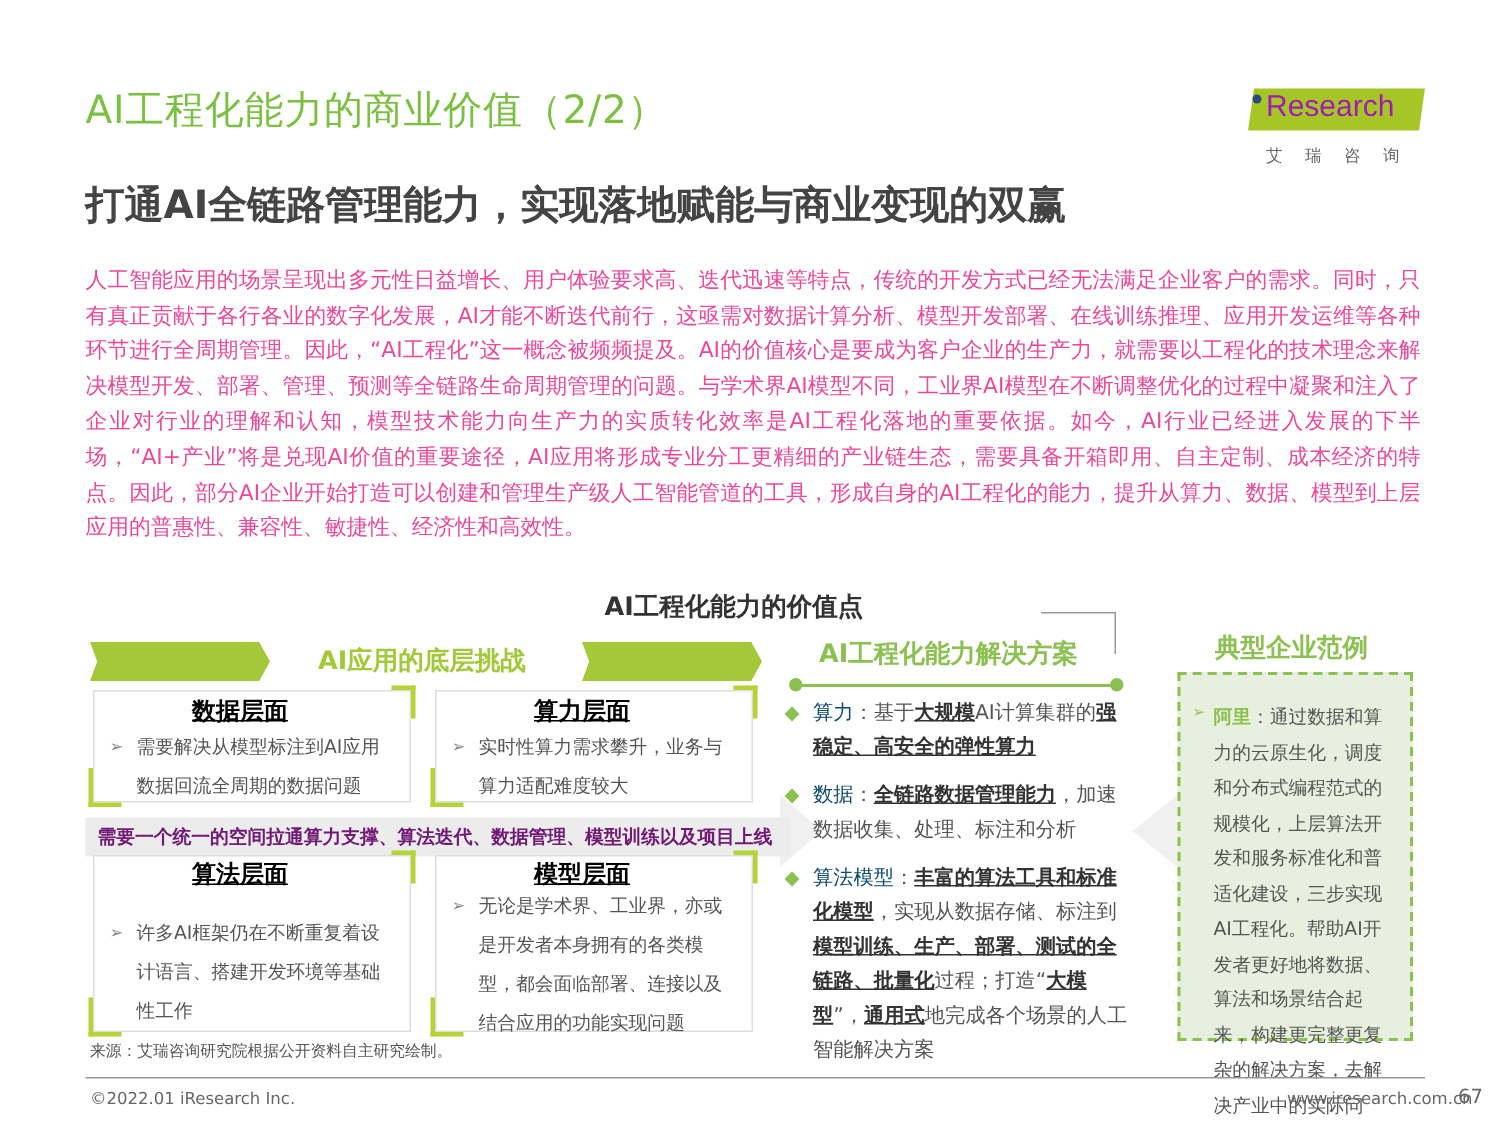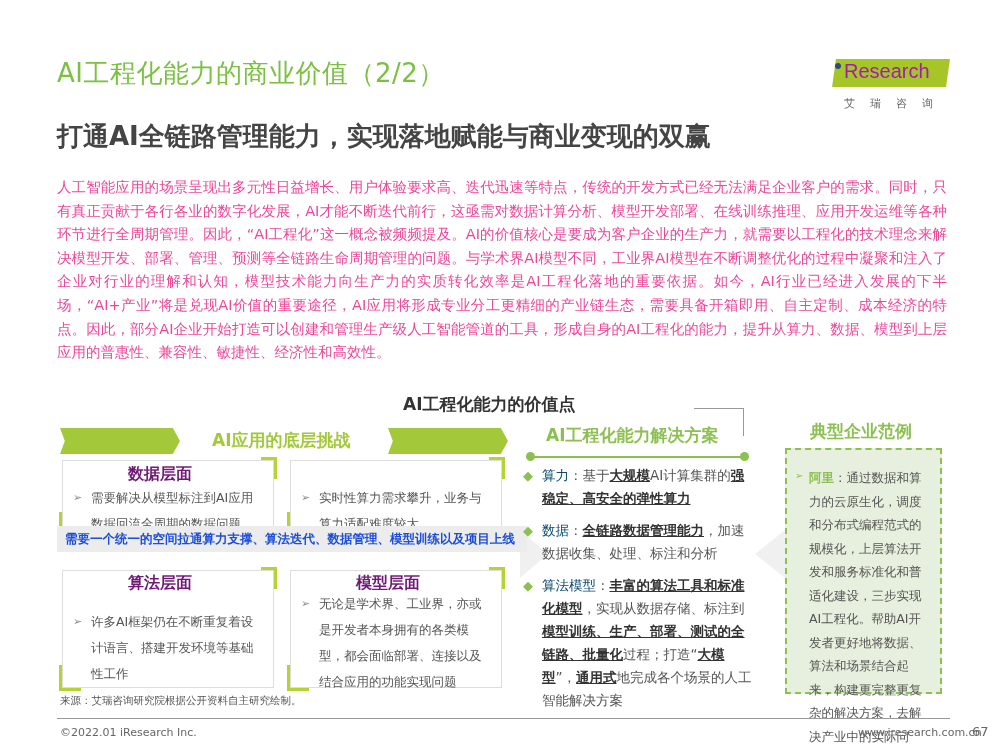--- a/index.html
+++ b/index.html
@@ -19,26 +19,26 @@
 
   .diag-title { position: absolute; left: 403px; top: 393px; font-size: 17px; font-weight: bold; color: #333; white-space: nowrap; }
   .corner-bracket { position: absolute; left: 694px; top: 408px; width: 50px; height: 28px; border-top: 1px solid #999; border-right: 1px solid #999; }
 
   .chevron { position: absolute; height: 26px; background: #a3c93a; clip-path: polygon(0 0, 94% 0, 100% 50%, 94% 100%, 0 100%, 4% 50%); }
   .sec-head { position: absolute; font-size: 17px; font-weight: bold; color: #a3c93a; white-space: nowrap; }
 
   .card { position: absolute; background: #fff; border: 1px solid #ddd; }
   .card .br-tr { position: absolute; right: -4px; top: -4px; width: 16px; height: 22px; border-top: 3px solid #b5d334; border-right: 3px solid #b5d334; }
   .card .br-bl { position: absolute; left: -4px; bottom: -4px; width: 22px; height: 26px; border-bottom: 3px solid #b5d334; border-left: 3px solid #b5d334; }
-  .card-title { position: absolute; left: 0; right: 16px; text-align: center; font-size: 16px; font-weight: bold; color: #701a75; }
+  .card-title { position: absolute; left: 0; right: 16px; text-align: center; font-size: 16px; font-weight: bold; color: #000000; text-decoration: underline; }
   .card-body { position: absolute; left: 10px; right: 8px; font-size: 12.5px; line-height: 26px; color: #555; }
   .card-body .bul { position: absolute; left: 0; top: 0; color: #888; font-size: 11px; }
   .card-body .txt { display: block; padding-left: 18px; }
 
-  .band { position: absolute; left: 57px; top: 526px; width: 470px; height: 26px; background: #ececec; font-size: 12.5px; font-weight: bold; color: #1d4ed8; line-height: 26px; padding-left: 8px; white-space: nowrap; }
+  .band { position: absolute; left: 57px; top: 545px; width: 470px; height: 26px; background: #ececec; font-size: 12.5px; font-weight: bold; color: #701a75; line-height: 26px; padding-left: 8px; white-space: nowrap; }
   .band-arrow { position: absolute; left: 520px; top: 530px; width: 28px; height: 48px; background: #ececec; clip-path: polygon(0 0, 100% 50%, 0 100%); opacity: 0.8; }
   .back-arrow { position: absolute; left: 755px; top: 530px; width: 30px; height: 48px; background: #ececec; clip-path: polygon(100% 0, 0 50%, 100% 100%); opacity: 0.8; }
 
   .sol-line { position: absolute; left: 530px; top: 456px; width: 215px; height: 2px; background: #8cc152; }
   .sol-dot { position: absolute; top: 452px; width: 9px; height: 9px; border-radius: 50%; background: #8cc152; }
   .sol-list { position: absolute; left: 523px; top: 464px; width: 230px; font-size: 13.5px; line-height: 23px; color: #555; }
   .sol-item { position: relative; padding-left: 19px; margin-bottom: 9px; }
   .sol-item .dia { position: absolute; left: 0; top: 0; color: #8cc152; font-size: 13px; }
   .sol-item .key { color: #0c4a6e; font-weight: normal; }
   .sol-item b { color: #333; text-decoration: underline; }
@@ -84,20 +84,21 @@
     <div class="card-title" style="top:3px;">数据层面</div>
     <div class="card-body" style="top:24px;">
       <span class="bul">➢</span>
       <span class="txt">需要解决从模型标注到AI应用数据回流全周期的数据问题</span>
     </div>
   </div>
 
   <div class="card" style="left:290px; top:460px; width:212px; height:75px;">
     <span class="br-tr"></span>
     <span class="br-bl"></span>
+    <div class="card-title" style="top:3px;">算力层面</div>
     <div class="card-body" style="top:24px;">
       <span class="bul">➢</span>
       <span class="txt">实时性算力需求攀升，业务与算力适配难度较大</span>
     </div>
   </div>
 
   <div class="band">需要一个统一的空间拉通算力支撑、算法迭代、数据管理、模型训练以及项目上线</div>
   <div class="band-arrow"></div>
   <div class="back-arrow"></div>
 

